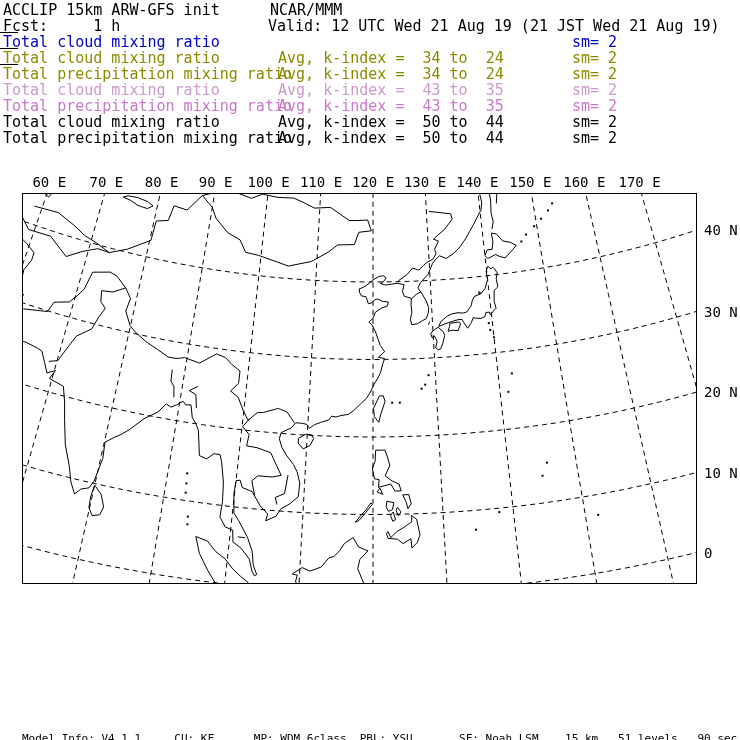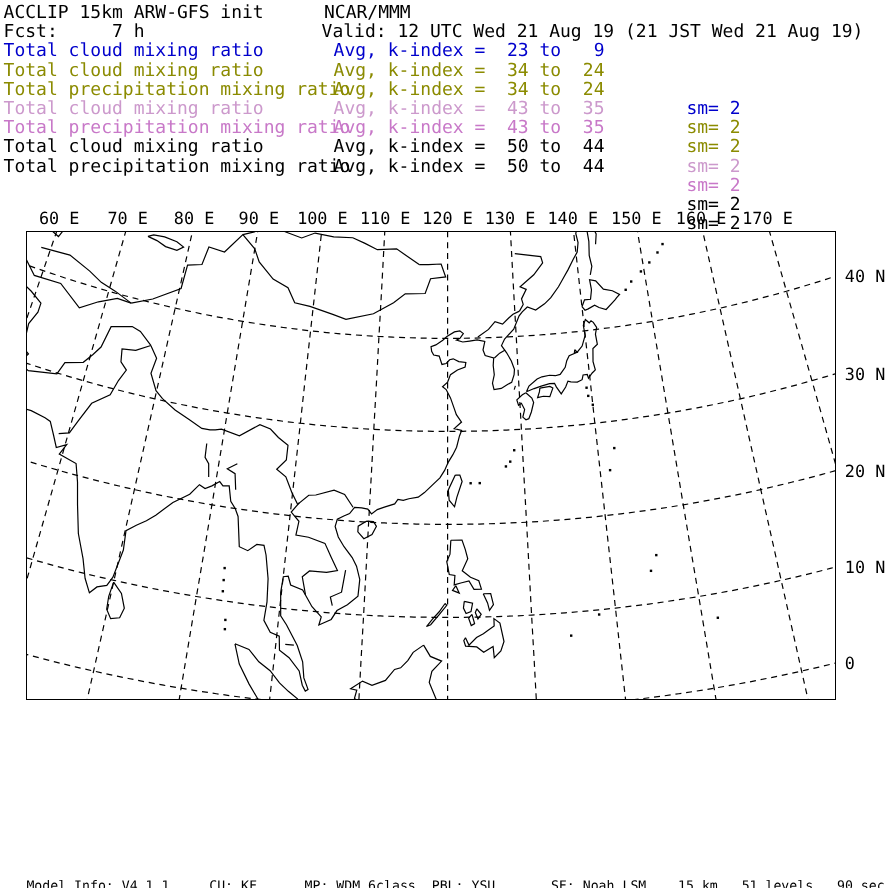--- a/index.html
+++ b/index.html
@@ -1,21 +1,21 @@
 <!DOCTYPE html>
 <html><head>
 <meta charset="utf-8">
 <style>
   html,body{margin:0;padding:0;background:#ffffff;width:740px;height:740px;overflow:hidden;}
   body{font-family:"DejaVu Sans Mono","Liberation Mono",monospace;color:#000;position:relative;}
-  .hdr-row{position:absolute;left:0;width:740px;height:16px;font-size:15px;line-height:16px;white-space:pre;}
+  .hdr-row{position:absolute;left:0;width:740px;height:16px;font-size:15px;line-height:16px;white-space:pre;text-decoration:underline;}
   .hc{position:absolute;top:0;white-space:pre;}
   .c-title{left:3px;} .c-ncar{left:270px;} .c-init{left:506px;}
   .c-fcst{left:3px;}  .c-valid{left:268px;}
-  .c-label{left:3px;} .c-kindex{left:278px;} .c-sm{left:572px;margin-top:48px;}
+  .c-label{left:3px;} .c-kindex{left:278px;} .c-sm{left:572px;}
   #map-wrap{position:absolute;left:0;top:0;width:740px;height:608px;}
   #footer{position:absolute;left:22px;top:701px;font-size:11px;line-height:15px;white-space:pre;}
   svg text{font-family:"DejaVu Sans Mono","Liberation Mono",monospace;}
 </style>
 </head>
 <body>
 
 <div id="map-wrap">
   <svg id="map-svg" width="740" height="740" viewBox="0 0 740 740">
       <defs>
@@ -126,25 +126,25 @@
       <text x="704" y="477.6" text-anchor="start" font-size="14" fill="#000">10 N</text>
       <text x="704" y="557.6" text-anchor="start" font-size="14" fill="#000">0</text>
     </svg>
 </div>
 
 <div class="hdr-row" style="top:2px">
   <span class="hc c-title">ACCLIP 15km ARW-GFS init</span>
   <span class="hc c-ncar">NCAR/MMM</span>
 </div>
 <div class="hdr-row" style="top:18px">
-  <span class="hc c-fcst">Fcst:     7 h</span>
+  <span class="hc c-fcst">Fcst:     1 h</span>
   <span class="hc c-valid">Valid: 12 UTC Wed 21 Aug 19 (21 JST Wed 21 Aug 19)</span>
 </div>
 <div id="var-rows">
-    <div class="hdr-row" style="top: 34px; color: rgb(0, 0, 204);"><span class="hc c-label">Total cloud mixing ratio</span><span class="hc c-kindex">Avg, k-index =  23 to   9</span><span class="hc c-sm">sm= 2</span></div>
+    <div class="hdr-row" style="top: 34px; color: rgb(0, 0, 204);"><span class="hc c-label">Total cloud mixing ratio</span><span class="hc c-sm">sm= 2</span></div>
     <div class="hdr-row" style="top: 50px; color: rgb(139, 139, 0);"><span class="hc c-label">Total cloud mixing ratio</span><span class="hc c-kindex">Avg, k-index =  34 to  24</span><span class="hc c-sm">sm= 2</span></div>
     <div class="hdr-row" style="top: 66px; color: rgb(139, 139, 0);"><span class="hc c-label">Total precipitation mixing ratio</span><span class="hc c-kindex">Avg, k-index =  34 to  24</span><span class="hc c-sm">sm= 2</span></div>
     <div class="hdr-row" style="top: 82px; color: rgb(204, 153, 204);"><span class="hc c-label">Total cloud mixing ratio</span><span class="hc c-kindex">Avg, k-index =  43 to  35</span><span class="hc c-sm">sm= 2</span></div>
     <div class="hdr-row" style="top: 98px; color: rgb(200, 120, 200);"><span class="hc c-label">Total precipitation mixing ratio</span><span class="hc c-kindex">Avg, k-index =  43 to  35</span><span class="hc c-sm">sm= 2</span></div>
     <div class="hdr-row" style="top: 114px; color: rgb(0, 0, 0);"><span class="hc c-label">Total cloud mixing ratio</span><span class="hc c-kindex">Avg, k-index =  50 to  44</span><span class="hc c-sm">sm= 2</span></div>
     <div class="hdr-row" style="top: 130px; color: rgb(0, 0, 0);"><span class="hc c-label">Total precipitation mixing ratio</span><span class="hc c-kindex">Avg, k-index =  50 to  44</span><span class="hc c-sm">sm= 2</span></div>
   </div>
 
 <div id="footer">
   <div>Model Info: V4.1.1     CU: KF      MP: WDM 6class  PBL: YSU       SF: Noah LSM    15 km   51 levels   90 sec</div>

